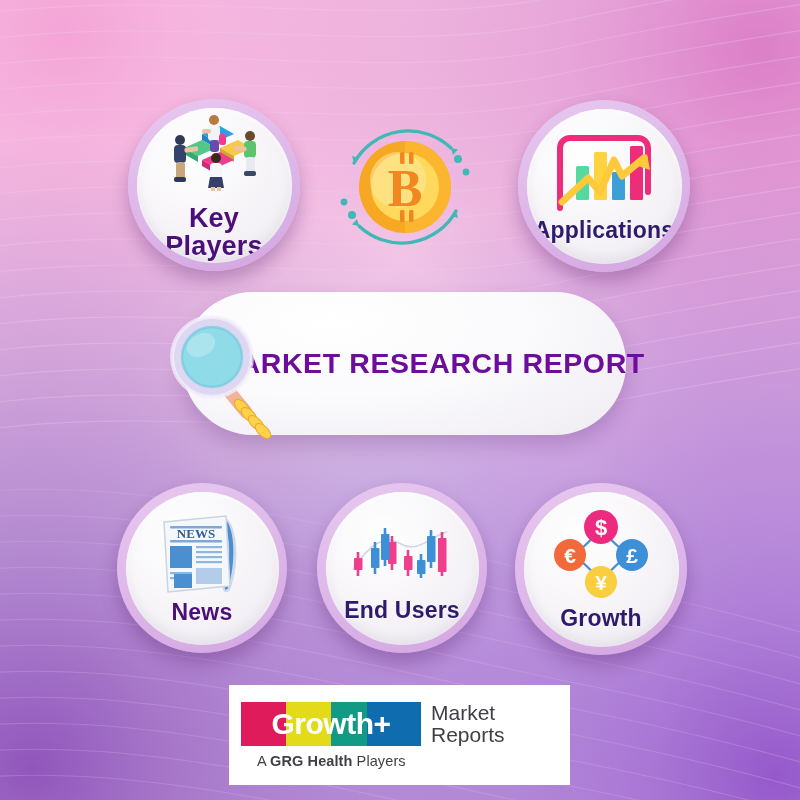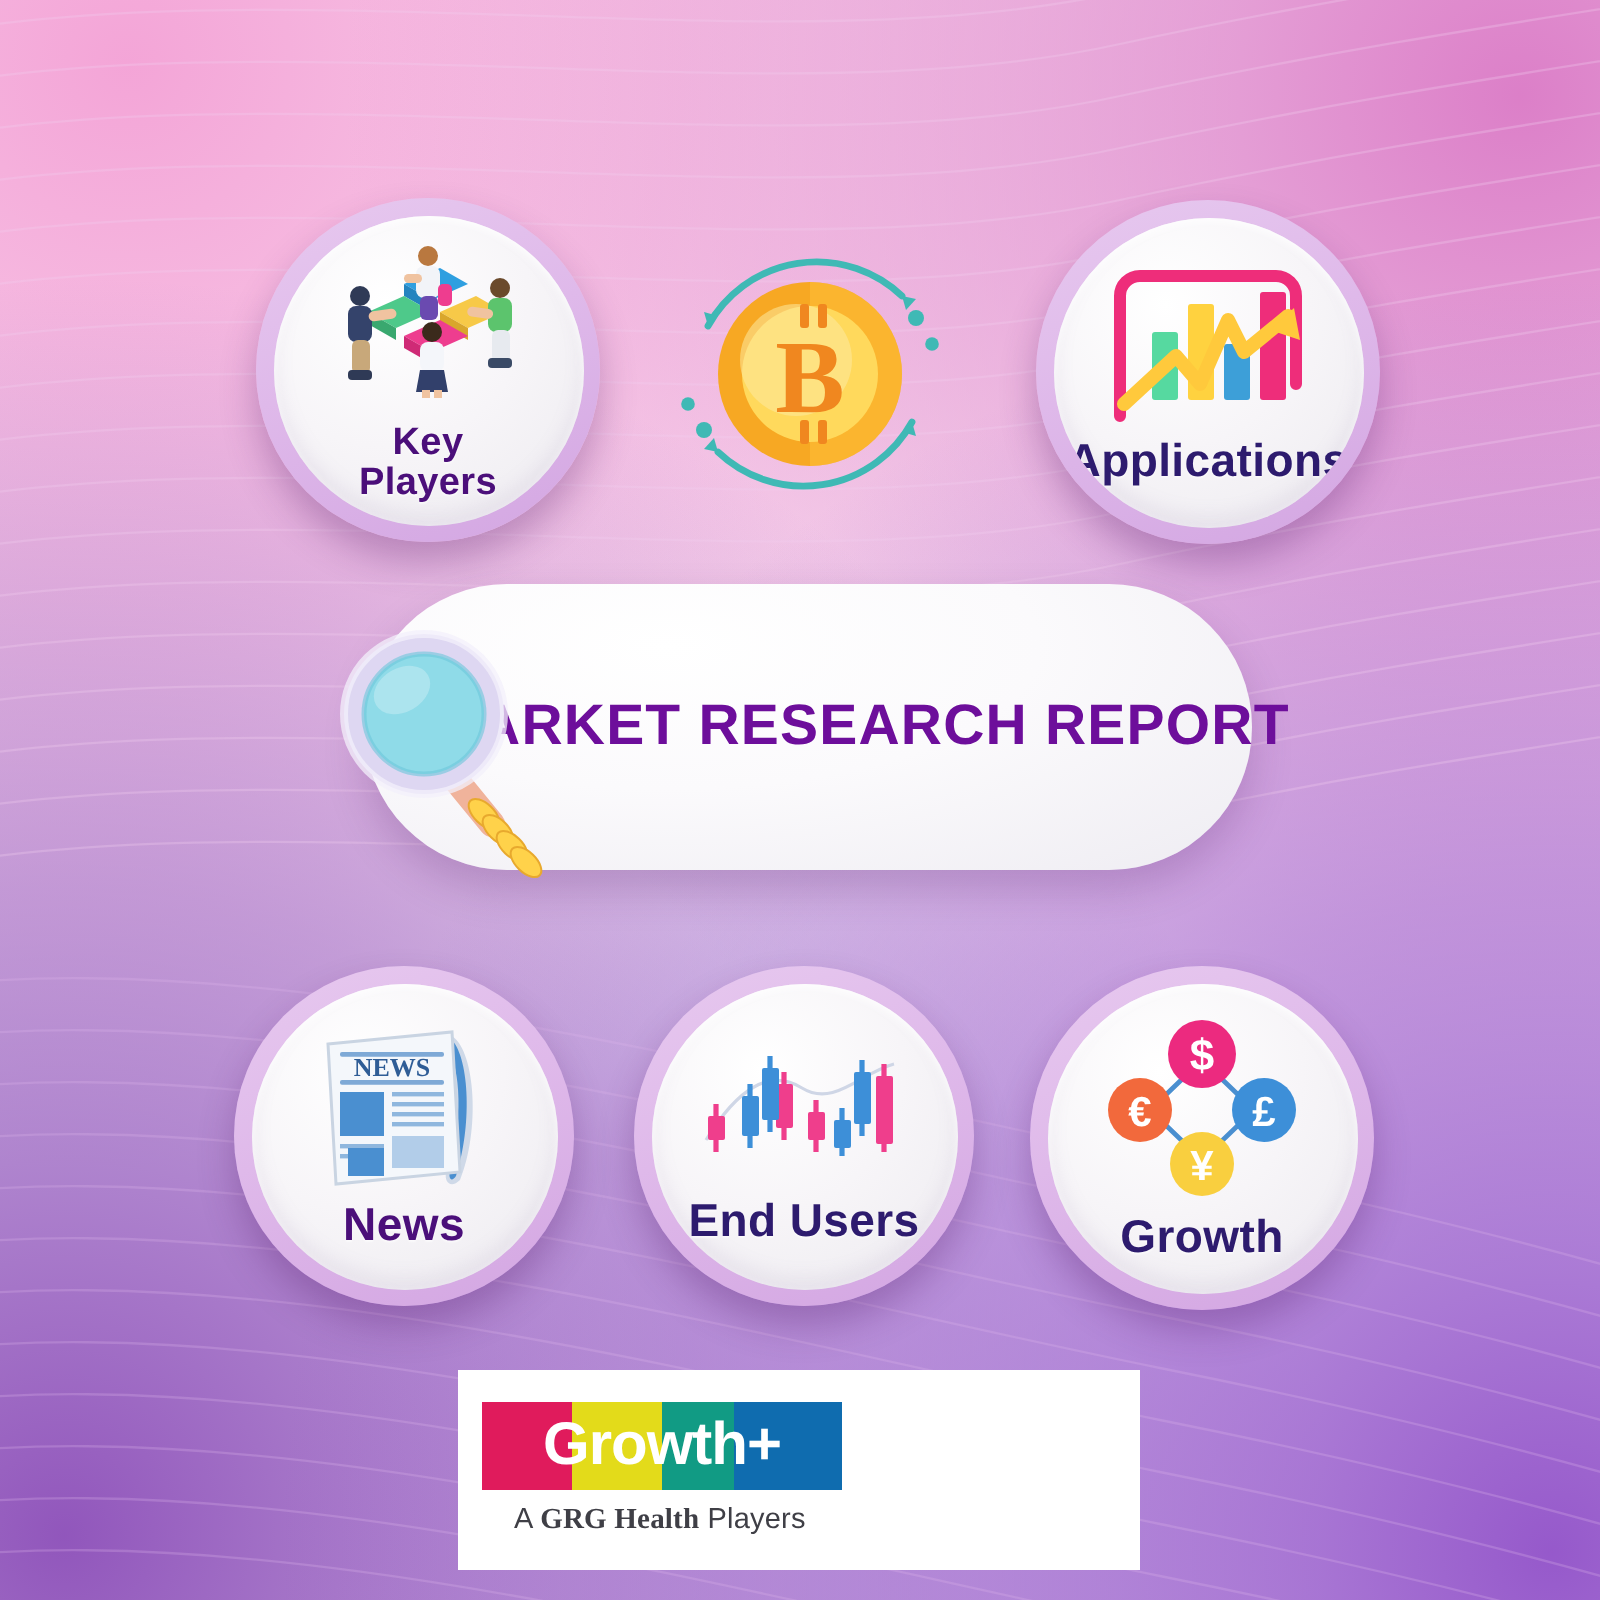--- a/index.html
+++ b/index.html
@@ -92,21 +92,21 @@
     letter-spacing: 0.2px;
     text-shadow: 0 1px 1px rgba(255,255,255,0.6);
   }
 
   #badge-key-players  { left: 128px; top: 99px;  width: 172px; height: 172px; }
   #badge-applications { left: 518px; top: 100px; width: 172px; height: 172px; }
   #badge-news         { left: 117px; top: 483px; width: 170px; height: 170px; }
   #badge-end-users    { left: 317px; top: 483px; width: 170px; height: 170px; }
   #badge-region       { left: 515px; top: 483px; width: 172px; height: 172px; }
 
-  #badge-key-players  .badge-label { font-size: 19px; margin-top: 12px; }
+  #badge-key-players  .badge-label { font-size: 27px; margin-top: 12px; }
   #badge-applications .badge-label { font-size: 23px; }
   #badge-news         .badge-label { font-size: 23px; }
   #badge-end-users    .badge-label { font-size: 23px; }
   #badge-region       .badge-label { font-size: 23px; }
 
   
   #bitcoin-emblem {
     position: absolute;
     left: 330px;
     top: 112px;
@@ -202,21 +202,21 @@
     font-size: 21px;
     line-height: 1.04;
   }
   #logo-plate .logo-tagline {
     margin-top: 7px;
     padding-left: 28px;
     font-size: 14.5px;
     color: #3f3f46;
     letter-spacing: 0.1px;
   }
-  #logo-plate .logo-tagline b { font-weight: bold; font-family: Liberation Serif, serif; }
+  #logo-plate .logo-tagline b { font-weight: bold; }
 </style>
 </head>
 <body>
 
 <div id="poster">
 
   <div class="tint tl"></div>
   <div class="tint tr"></div>
   <div class="tint bl"></div>
   <div class="tint br"></div>
@@ -488,17 +488,21 @@
 
   <div id="logo-plate">
     <div class="logo-top">
       <span class="logo-blocks">
         <span class="stripe" style="left:0;   width:25%; background:#e01b5c;"></span>
         <span class="stripe" style="left:25%; width:25%; background:#e3db1a;"></span>
         <span class="stripe" style="left:50%; width:20%; background:#119b84;"></span>
         <span class="stripe" style="left:70%; width:30%; background:#0f6caf;"></span>
         <span class="wordmark">Growth+</span>
       </span>
+      <span class="logo-right">
+        <span>Market</span><br>
+        <span>Reports</span>
+      </span>
     </div>
     <div class="logo-tagline"><span>A </span><b>GRG Health</b><span> Players</span></div>
   </div>
 
 </div>
 
 </body></html>

